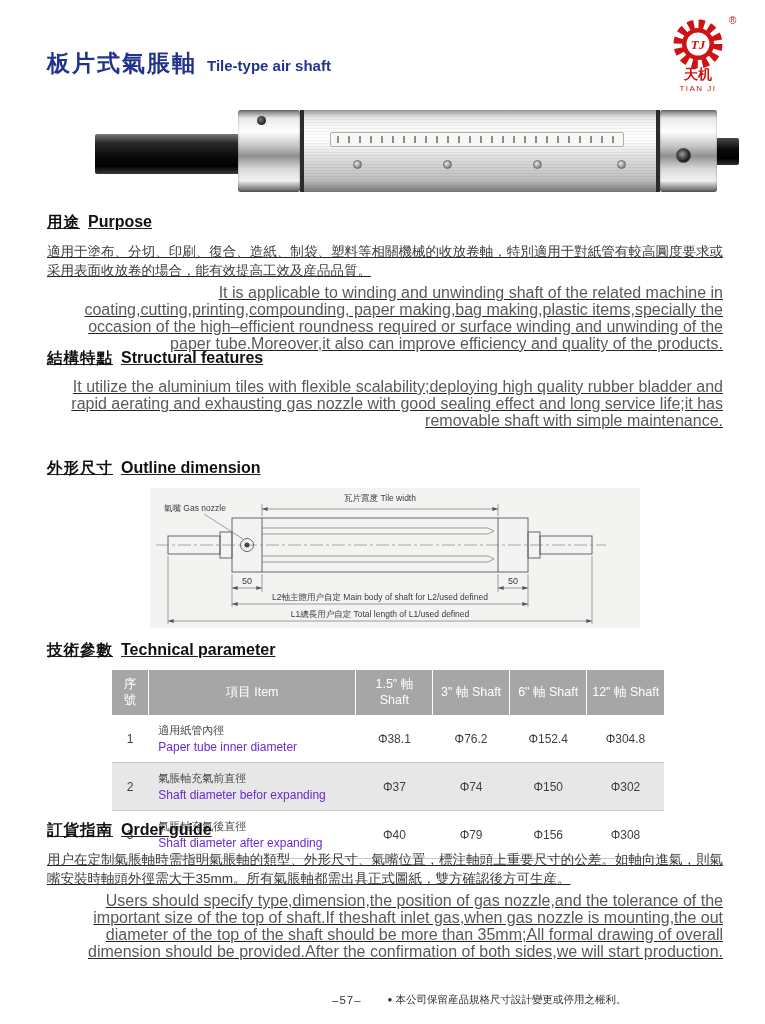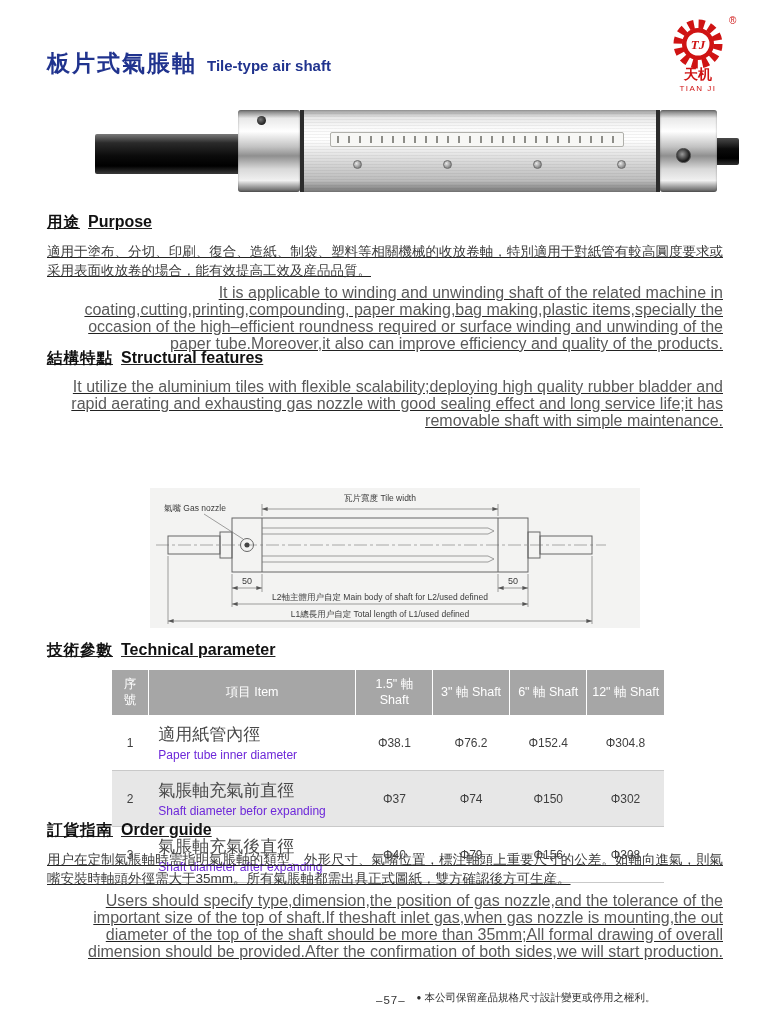--- a/index.html
+++ b/index.html
@@ -55,25 +55,25 @@
   .dwg .cl{stroke:#888;stroke-width:0.7;stroke-dasharray:13 3 3 3;}
   
   .param-table{position:absolute;top:670px;left:112px;width:552px;border-collapse:collapse;font-size:12px;}
   .param-table th{background:#a6a6a6;color:#fff;font-weight:normal;font-size:12.5px;
     padding:7px 3px;border-right:1px solid #fff;line-height:1.25;}
   .param-table th:last-child{border-right:none;}
   .param-table th .blk{display:block;}
   .param-table td{border-bottom:1px solid #c9c9c9;padding:8px 5px;text-align:center;color:#3f3f3f;height:30px;}
   .param-table tr.alt td{background:#e7e7e7;}
   .param-table td.item{text-align:left;padding-left:10px;}
-  .param-table td.item .zh{font-size:17px;color:#4a4a4a;margin-bottom:2px;}
+  .param-table td.item .zh{font-size:11px;color:#4a4a4a;margin-bottom:2px;}
   .param-table td.item .en{font-size:12px;color:#6d28d9;}
   .col-no{width:32px;} .col-item{width:218px;} .col-v{width:74px;}
   
-  .footer{position:absolute;top:988px;left:332px;display:flex;align-items:center;gap:11px;margin-left:44px;}
+  .footer{position:absolute;top:988px;left:332px;display:flex;align-items:flex-end;gap:26px;}
   .page-num{font-size:11.5px;color:#333;padding-top:6px;letter-spacing:1px;}
   .note-zh{font-size:10.5px;color:#2e2e2e;line-height:13px;}
   .note-zh .bullet{font-size:8px;vertical-align:1px;margin-right:3px;}
   .note-en{font-size:9.5px;color:#555;line-height:12px;margin-left:9px;}
 </style>
 </head>
 <body>
 
 <div class="page">
 
@@ -118,20 +118,25 @@
     <div class="body-en">It is applicable to winding and unwinding shaft of the related machine in coating,cutting,printing,compounding, paper making,bag making,plastic items,specially the occasion of the high–efficient roundness required or surface winding and unwinding of the paper tube.Moreover,it also can improve efficiency and quality of the products.</div>
   </div>
 
   <div class="sec" style="top:348px;">
     <div class="sec-head">
       <span class="zh">結構特點</span><span class="en">Structural features</span>
     </div>
     <div class="body-en">It utilize the aluminium tiles with flexible scalability;deploying high quality rubber bladder and rapid aerating and exhausting gas nozzle with good sealing effect and long service life;it has removable shaft with simple maintenance.</div>
   </div>
 
+  <div class="sec" style="top:458px;">
+    <div class="sec-head">
+      <span class="zh">外形尺寸</span><span class="en">Outline dimension</span>
+    </div>
+  </div>
 
   <div class="drawing-panel">
     <svg class="dwg" width="490" height="140" viewBox="0 0 490 140">
       <defs>
         <marker id="arr" markerWidth="9" markerHeight="8" refX="8" refY="4" orient="auto-start-reverse">
           <path d="M0,1 L8,4 L0,7 Z" fill="#555"></path>
         </marker>
       </defs>
 
       <line class="cl" x1="6" y1="57" x2="456" y2="57"></line>

